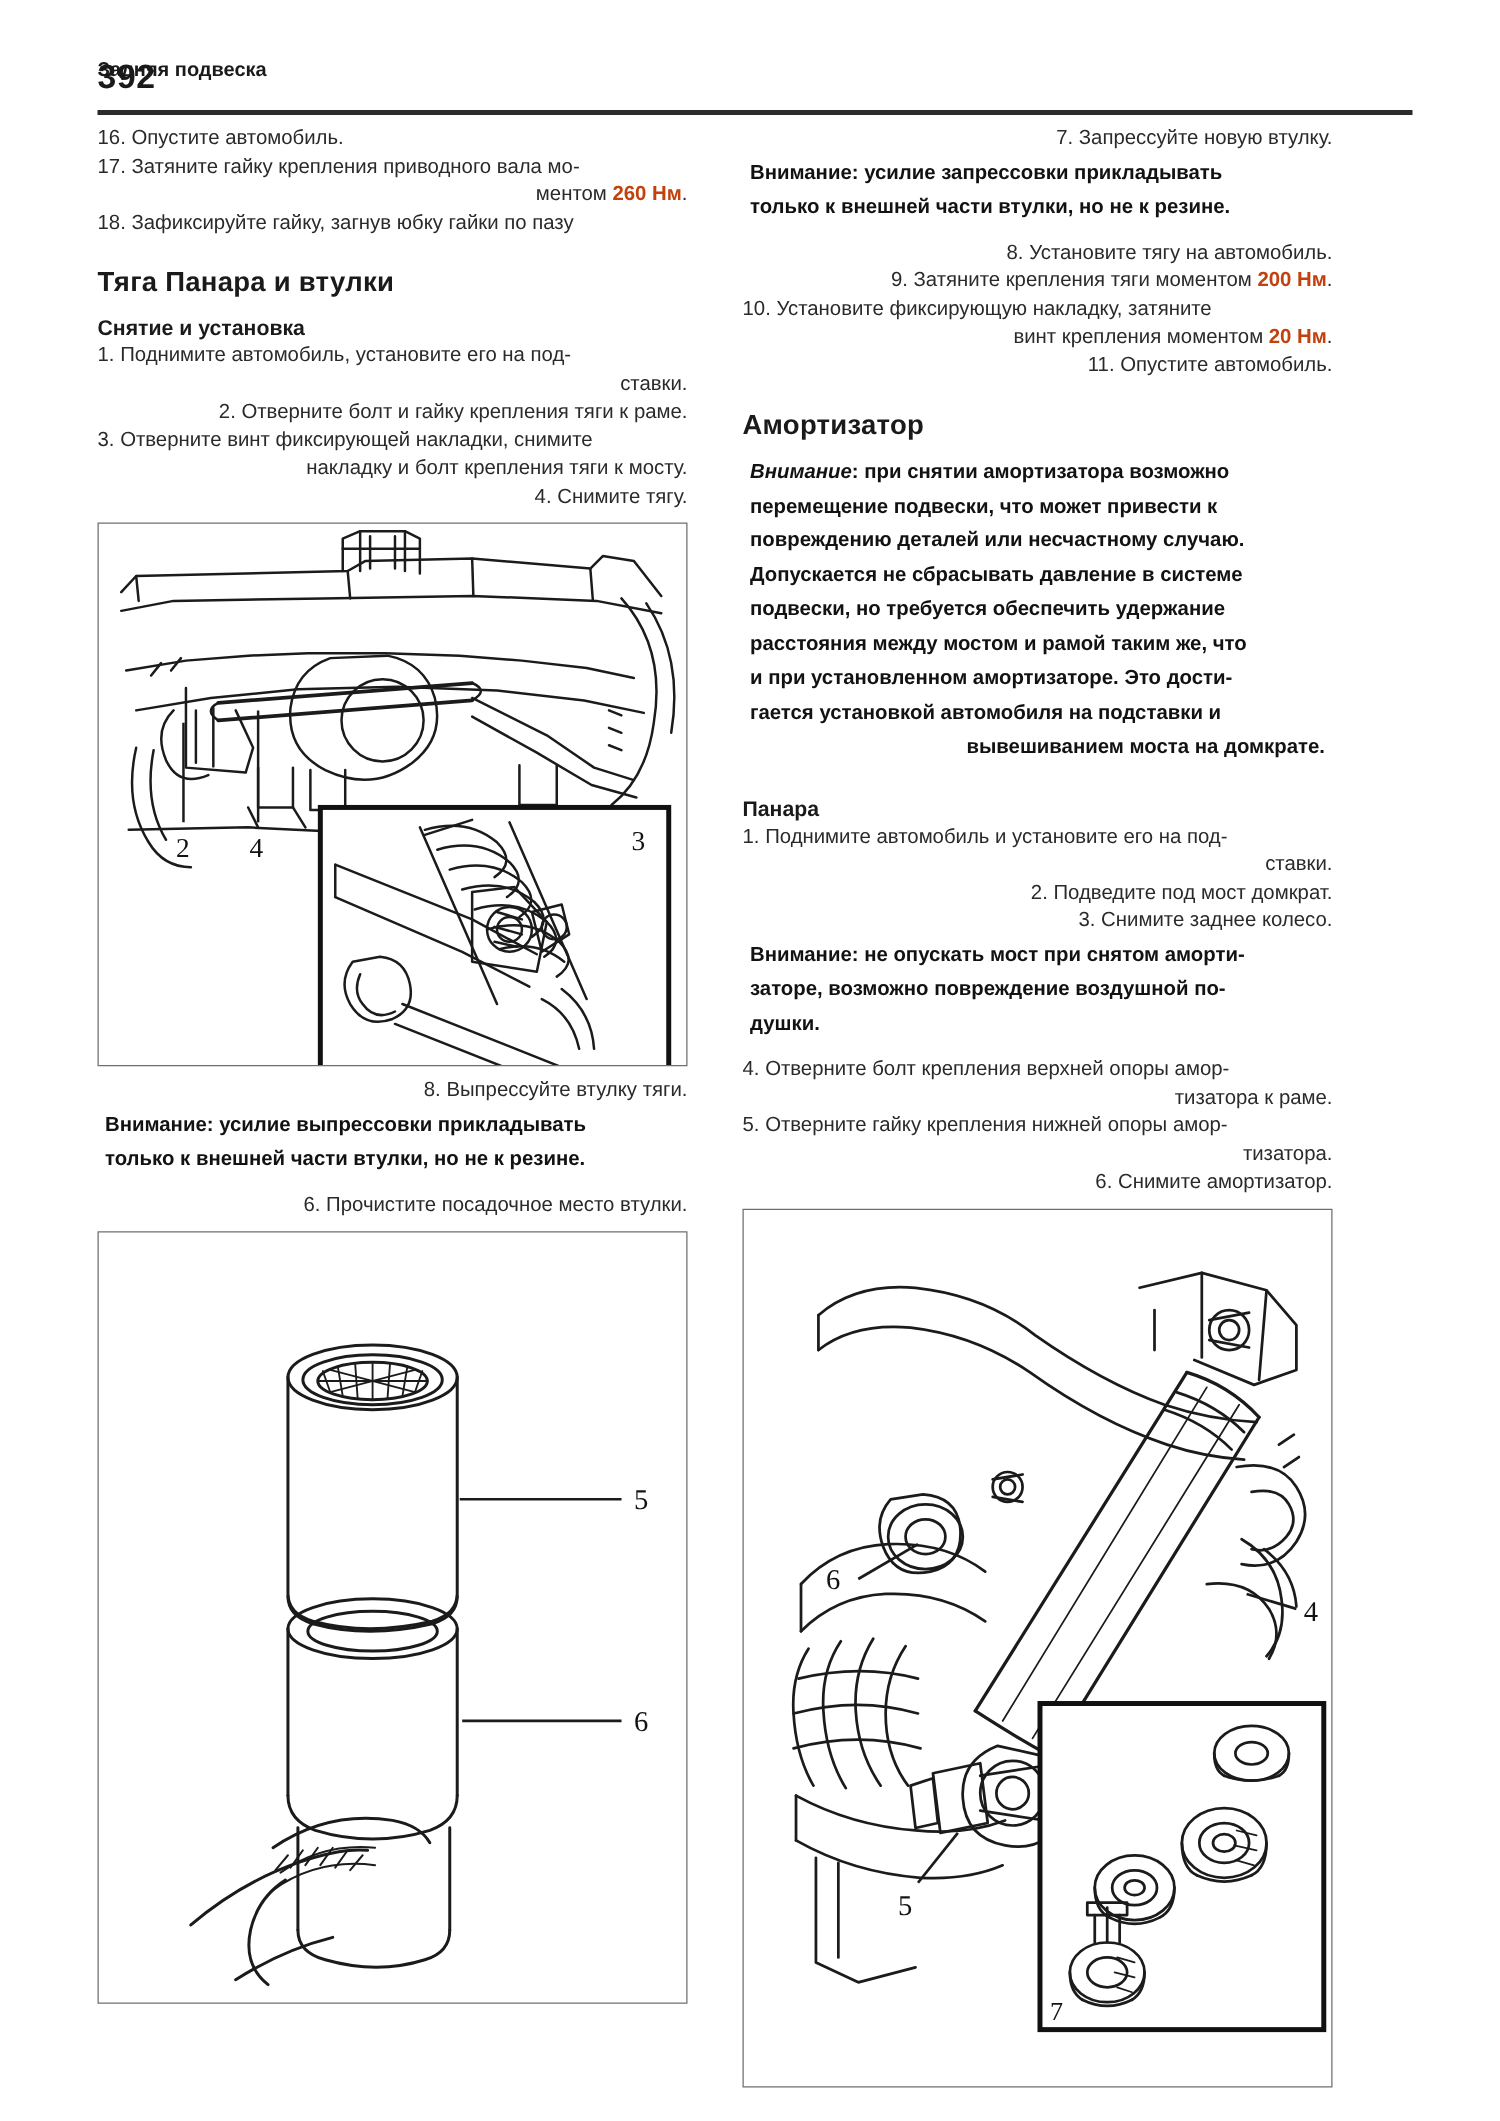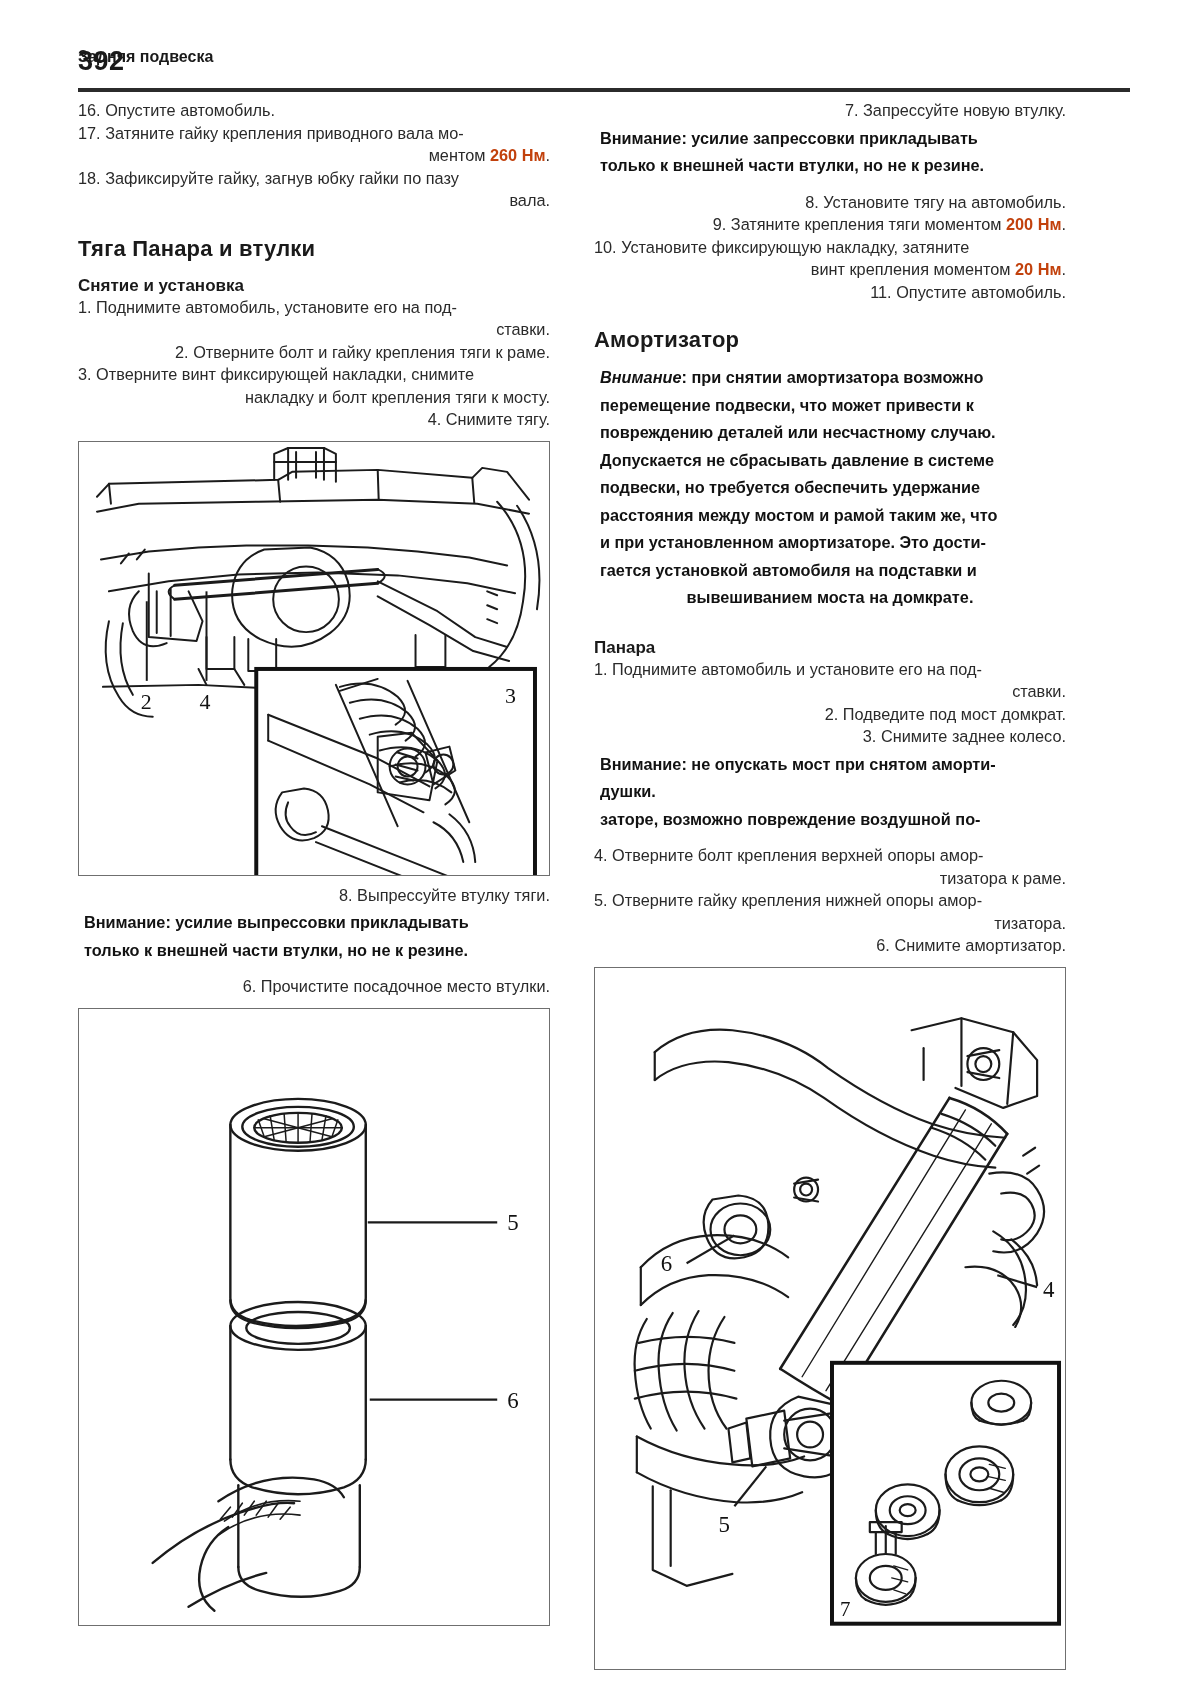--- a/index.html
+++ b/index.html
@@ -93,21 +93,20 @@
   </div>
 
   <div class="cols">
 
     <div class="col">
 
       <p class="t">16. Опустите автомобиль.</p>
       <p class="t">17. Затяните гайку крепления приводного вала мо-</p>
       <p class="t last-line-left"><span>ментом </span><span class="b">260 Нм</span><span>.</span></p>
       <p class="t">18. Зафиксируйте гайку, загнув юбку гайки по пазу</p>
-      <p class="t last-line-left">вала.</p>
 
       <h2 class="sec">Тяга Панара и втулки</h2>
 
       <h3 class="sub">Снятие и установка</h3>
 
       <p class="t">1. Поднимите автомобиль, установите его на под-</p>
       <p class="t last-line-left">ставки.</p>
       <p class="t last-line-left">2. Отверните болт и гайку крепления тяги к раме.</p>
       <p class="t">3. Отверните винт фиксирующей накладки, снимите</p>
       <p class="t last-line-left">накладку и болт крепления тяги к мосту.</p>
@@ -292,34 +291,34 @@
       <h2 class="sec">Амортизатор</h2>
 
       <p class="warn"><span class="it">Внимание</span><span>: при снятии амортизатора возможно</span></p>
       <p class="warn">перемещение подвески, что может привести к</p>
       <p class="warn">повреждению деталей или несчастному случаю.</p>
       <p class="warn">Допускается не  сбрасывать давление в системе</p>
       <p class="warn">подвески, но требуется обеспечить удержание</p>
       <p class="warn">расстояния между мостом и рамой таким же, что</p>
       <p class="warn">и при установленном амортизаторе. Это дости-</p>
       <p class="warn">гается установкой автомобиля на подставки и</p>
-      <p class="warn" style="text-align:center">вывешиванием моста на домкрате.</p>
+      <p class="warn" style="text-align:right">вывешиванием моста на домкрате.</p>
 
       <div class="gap"></div>
 
       <h3 class="sub">Панара</h3>
 
       <p class="t">1. Поднимите автомобиль и установите его на под-</p>
       <p class="t last-line-left">ставки.</p>
       <p class="t last-line-left">2. Подведите под мост домкрат.</p>
       <p class="t last-line-left">3. Снимите заднее колесо.</p>
 
       <p class="warn">Внимание: не опускать мост при снятом аморти-</p>
+      <p class="warn">заторе, возможно повреждение воздушной по-</p>
       <p class="warn" style="text-align:left">душки.</p>
-      <p class="warn">заторе, возможно повреждение воздушной по-</p>
 
       <div class="gap-s"></div>
 
       <p class="t">4. Отверните болт крепления верхней опоры амор-</p>
       <p class="t last-line-left">тизатора к раме.</p>
       <p class="t">5. Отверните гайку крепления нижней опоры амор-</p>
       <p class="t last-line-left">тизатора.</p>
       <p class="t last-line-left">6. Снимите амортизатор.</p>
 
       <div class="fig fig-3">

